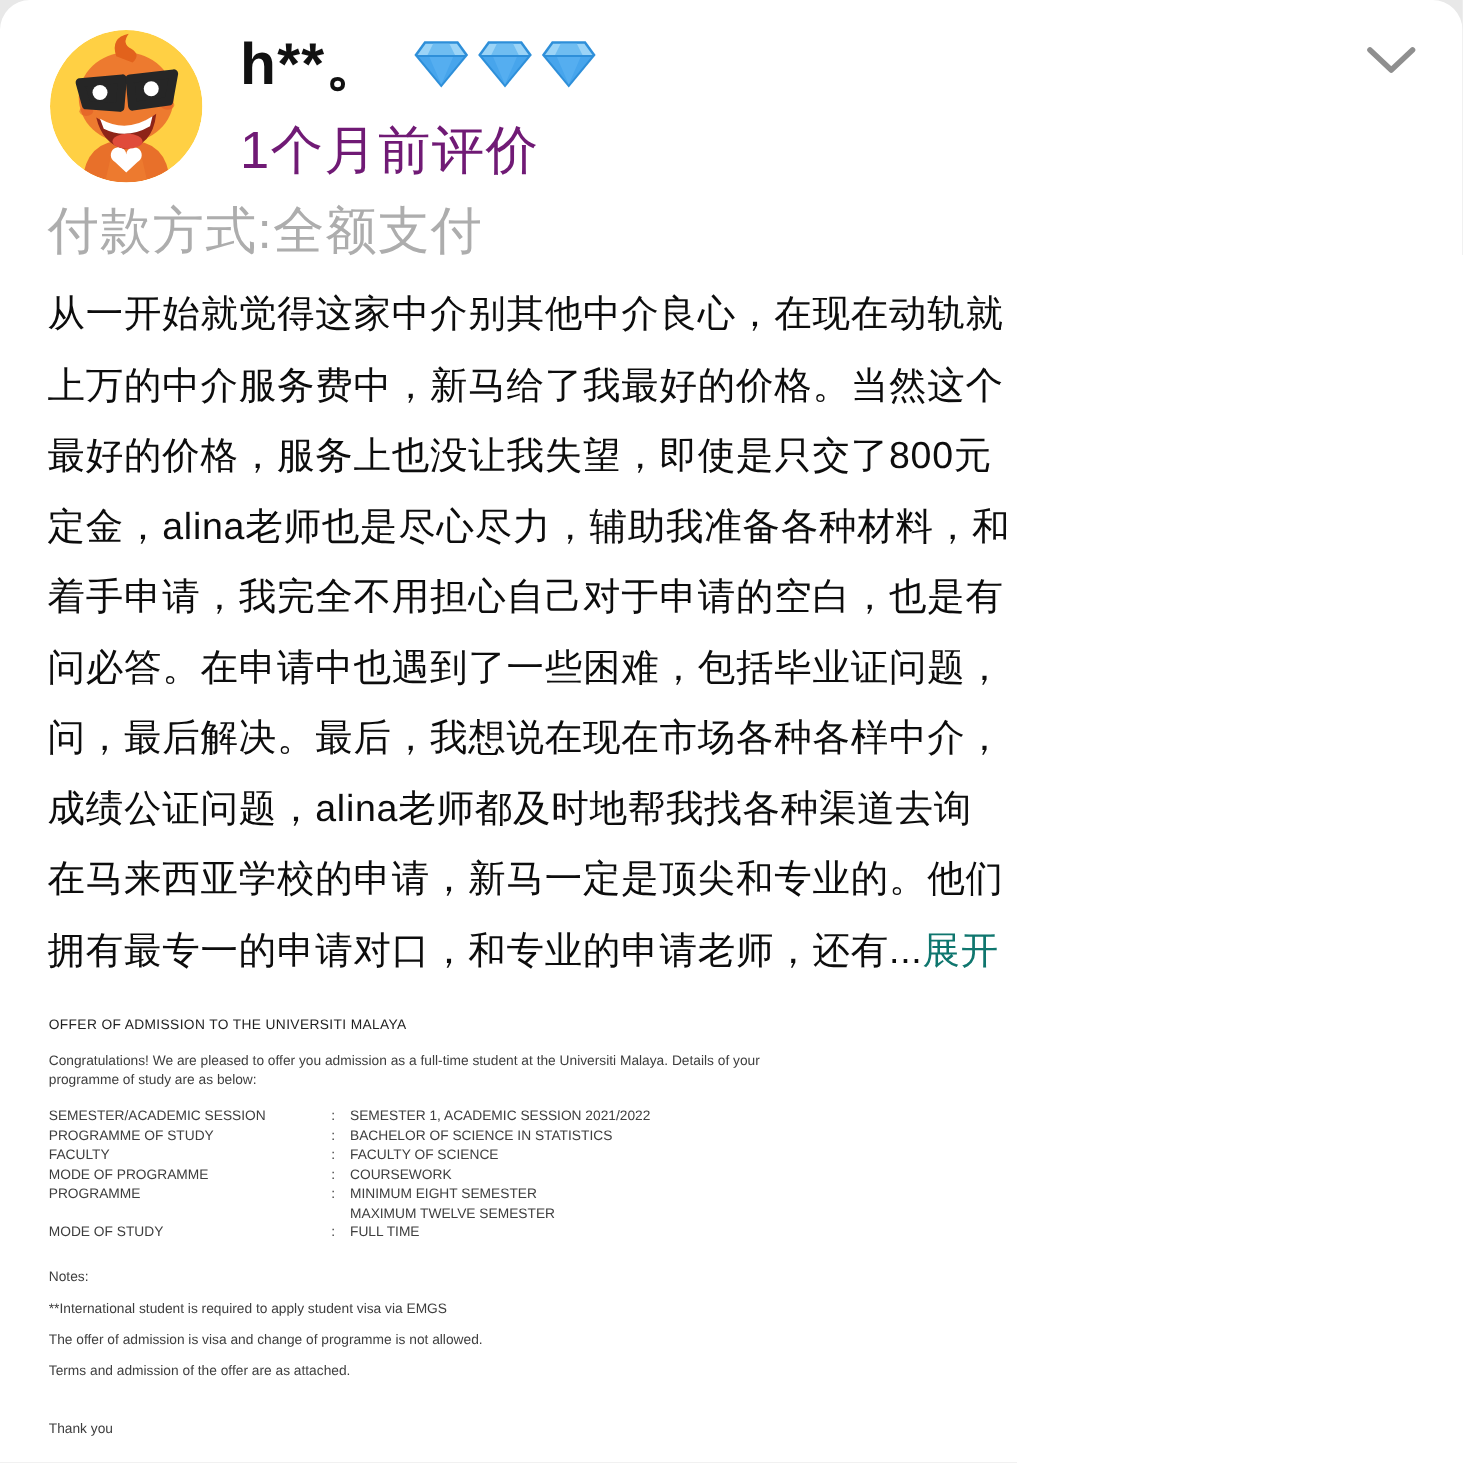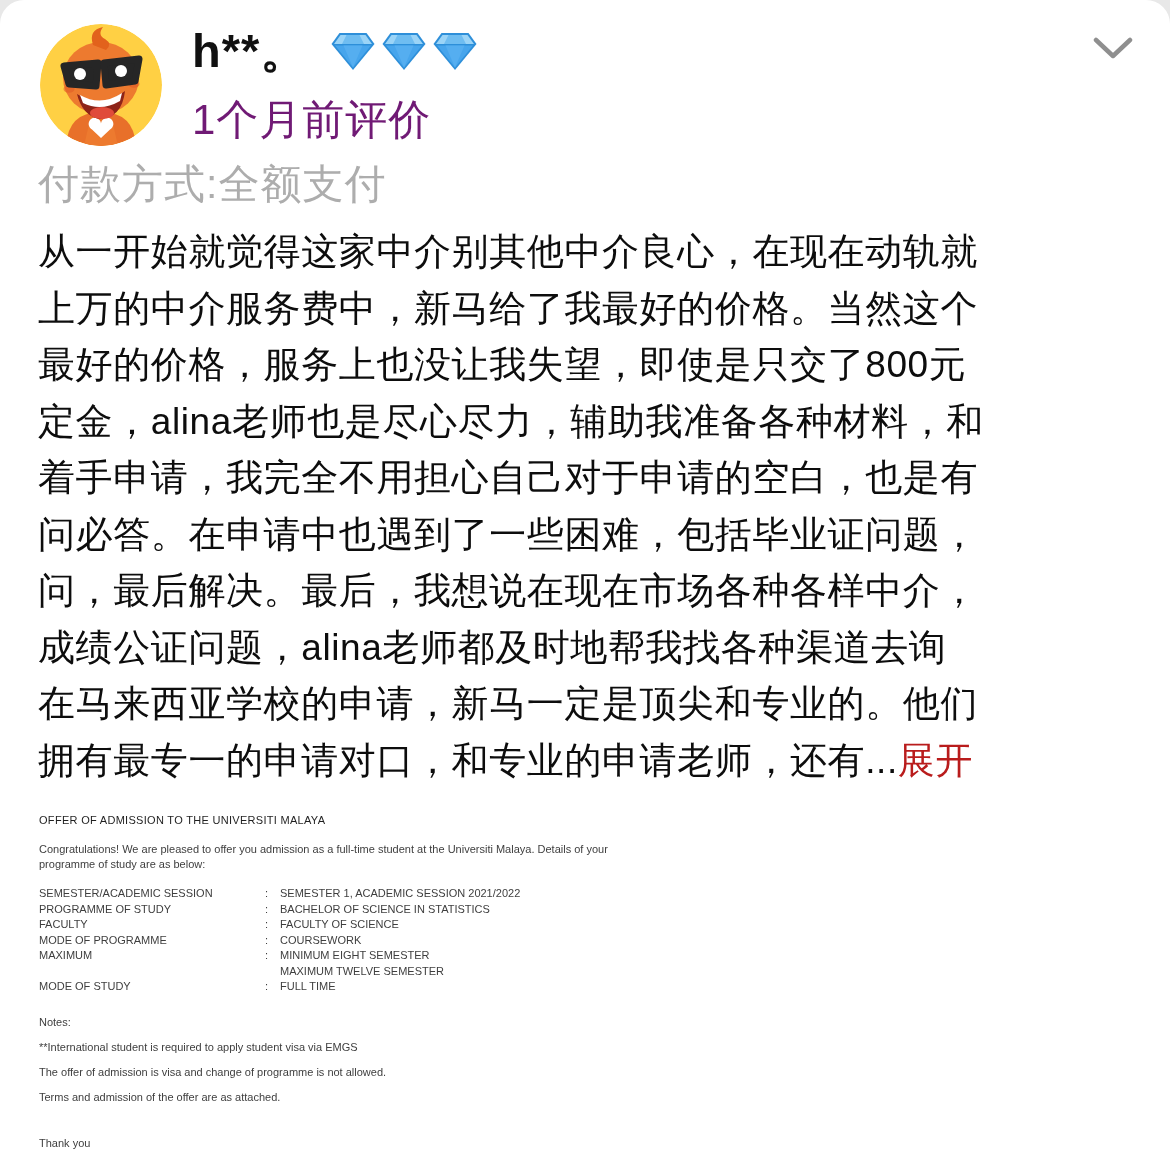--- a/index.html
+++ b/index.html
@@ -43,25 +43,25 @@
   }
   
   .payment {
     position:absolute; left:38px; top:158px;
     font-size:41px; color:#adadad; letter-spacing:1px;
     line-height:52px;
   }
   
   .review-text {
     position:absolute; left:38px; top:224px;
-    font-size:37px; color:#0d0d0d;
+    font-size:30px; color:#0d0d0d;
     line-height:56.5px; letter-spacing:0.6px;
   }
   .review-line { white-space:nowrap; }
-  .expand-link { color:#b91c1c; cursor:pointer; }
+  .expand-link { color:#0f766e; cursor:pointer; }
   
   .doc {
     position:absolute; left:39px; top:814px;
     width:650px;
     color:#3e3e3e;
     font-size:11px;
     filter:blur(0.38px);
     cursor:pointer;
   }
   .doc-title {
@@ -184,21 +184,21 @@
         <span class="doc-row-label">FACULTY</span>
         <span class="doc-row-colon">:</span>
         <span class="doc-row-value">FACULTY OF SCIENCE</span>
       </div>
       <div class="doc-row">
         <span class="doc-row-label">MODE OF PROGRAMME</span>
         <span class="doc-row-colon">:</span>
         <span class="doc-row-value">COURSEWORK</span>
       </div>
       <div class="doc-row">
-        <span class="doc-row-label">MAXIMUM</span>
+        <span class="doc-row-label">PROGRAMME</span>
         <span class="doc-row-colon">:</span>
         <span class="doc-row-value">MINIMUM EIGHT SEMESTER</span>
       </div>
       <div class="doc-row">
         <span class="doc-row-label"></span>
         <span class="doc-row-colon"></span>
         <span class="doc-row-value">MAXIMUM TWELVE SEMESTER</span>
       </div>
       <div class="doc-row">
         <span class="doc-row-label">MODE OF STUDY</span>

